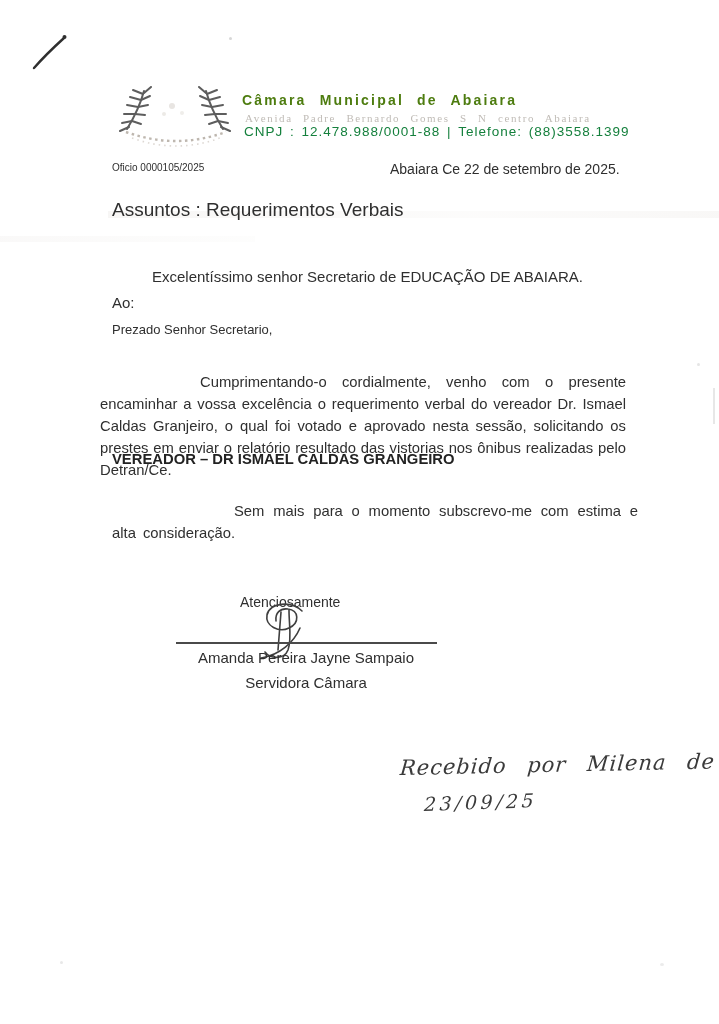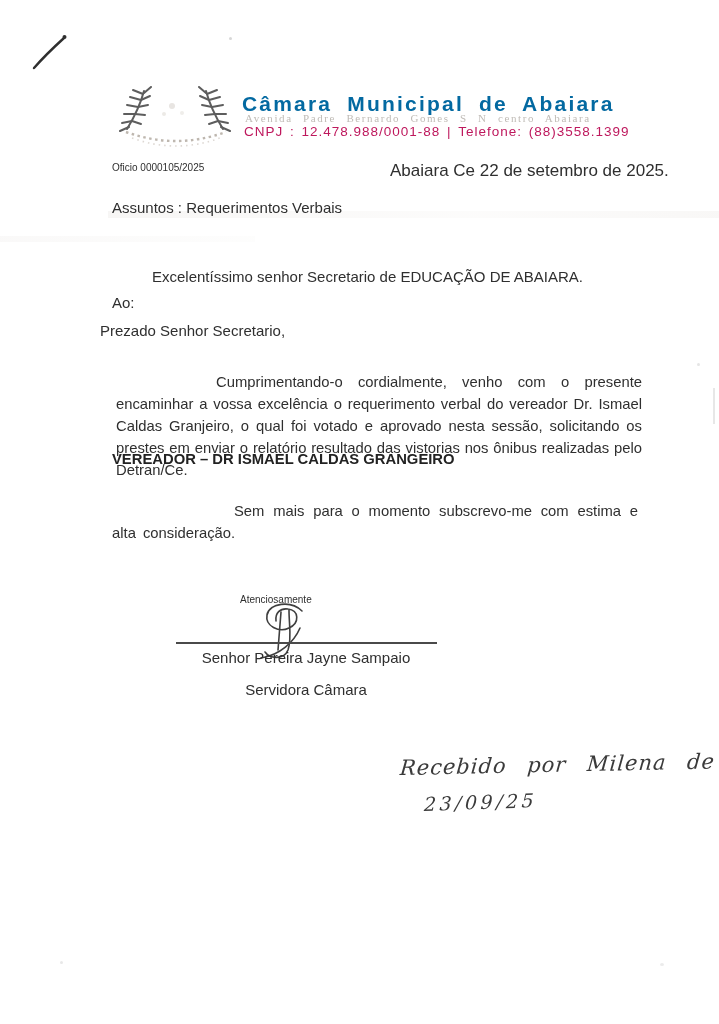--- a/index.html
+++ b/index.html
@@ -4,54 +4,54 @@
 <style>
   html,body{margin:0;padding:0;background:#ffffff;}
   .page{
     position:relative;width:719px;height:1024px;margin:0 auto;
     background:#ffffff;overflow:hidden;
     font-family:"Liberation Sans",sans-serif;color:#2f2f2f;
   }
   .abs{position:absolute;}
   
   .org-title{
-    left:242px;top:92px;font-size:21px;font-weight:700;color:#0369a1;
+    left:242px;top:92px;font-size:14px;font-weight:700;color:#4d7c0f;
     letter-spacing:2.2px;word-spacing:7px;white-space:nowrap;
   }
   .addr-faded{
     left:245px;top:112px;font-size:11px;color:#b9b4ae;letter-spacing:1.6px;
     word-spacing:6px;white-space:nowrap;filter:blur(0.6px);opacity:.9;font-family:Liberation Serif, serif;
   }
   .contact-line{
-    left:244px;top:124px;font-size:13.5px;color:#be185d;letter-spacing:1px;
+    left:244px;top:124px;font-size:13.5px;color:#15803d;letter-spacing:1px;
     word-spacing:2px;white-space:nowrap;
   }
   
   .office-no{left:112px;top:162px;font-size:10px;}
-  .place-date{left:390px;top:161px;font-size:17px;}
-  .subject{left:112px;top:199px;font-size:15px;}
+  .place-date{left:390px;top:161px;font-size:14px;}
+  .subject{left:112px;top:199px;font-size:19px;}
   
   .to-label{left:112px;top:247px;font-size:15px;margin-top:47px;}
   .addressee{left:112px;top:268px;font-size:15px;margin-left:40px;}
-  .salutation{left:100px;top:322px;font-size:15px;}
+  .salutation{left:112px;top:322px;font-size:13px;}
   .body-par{
-    left:116px;top:371px;width:526px;font-size:14.8px;line-height:22px;
+    left:100px;top:371px;width:526px;font-size:14.8px;line-height:22px;
     text-align:justify;text-indent:100px;
   }
   .councilman{left:112px;top:451px;font-size:14.8px;font-weight:700;color:#222;}
   .closing-par{
     left:112px;top:500px;width:526px;font-size:14.8px;line-height:22px;
     text-align:justify;text-indent:122px;word-spacing:3px;
   }
   
-  .atenciosamente{left:240px;top:594px;font-size:10px;}
+  .atenciosamente{left:240px;top:594px;font-size:14px;}
   .sig-svg{left:255px;top:600px;}
   .sig-line{left:176px;top:642px;width:261px;height:2px;background:#4a4a4a;}
   .sig-name-block{left:168px;top:648px;width:276px;text-align:center;font-size:15px;line-height:19px;}
-  .sig-role{margin-top:13px;}
+  .sig-role{margin-top:6px;}
   
   .hand{
     font-family:"DejaVu Serif",serif;font-style:italic;color:#3b3b3b;
   }
   .hand-note{
     left:400px;top:752px;font-size:21px;letter-spacing:1px;word-spacing:13px;
     transform:rotate(-1.2deg) skewX(-6deg);white-space:nowrap;
   }
   .hand-date{
     left:424px;top:791px;font-size:19px;letter-spacing:3.5px;
@@ -146,20 +146,20 @@
     <g fill="none" stroke="#3f3f3f" stroke-width="1.6" stroke-linecap="round">
       <path d="M47,11 C36,0 14,3 12,15 C10,26 24,33 34,28 C45,23 44,10 33,9 C25,8 20,13 21,21"></path>
       <path d="M26,12 C25,24 24,37 23,50"></path>
       <path d="M34,10 C34,25 37,39 33,50 C29,60 15,59 10,52"></path>
       <path d="M45,28 C39,42 25,55 6,58"></path>
     </g>
   </svg>
 
   <div class="abs sig-line"></div>
   <div class="abs sig-name-block">
-    <div>Senhor Pereira Jayne Sampaio</div>
+    <div>Amanda Pereira Jayne Sampaio</div>
     <div class="sig-role">Servidora Câmara</div>
   </div>
 
   <div class="abs hand hand-note">Recebido por Milena de Oliv</div>
   <div class="abs hand hand-date">23/09/25</div>
 
 </div>
 
 </body></html>

